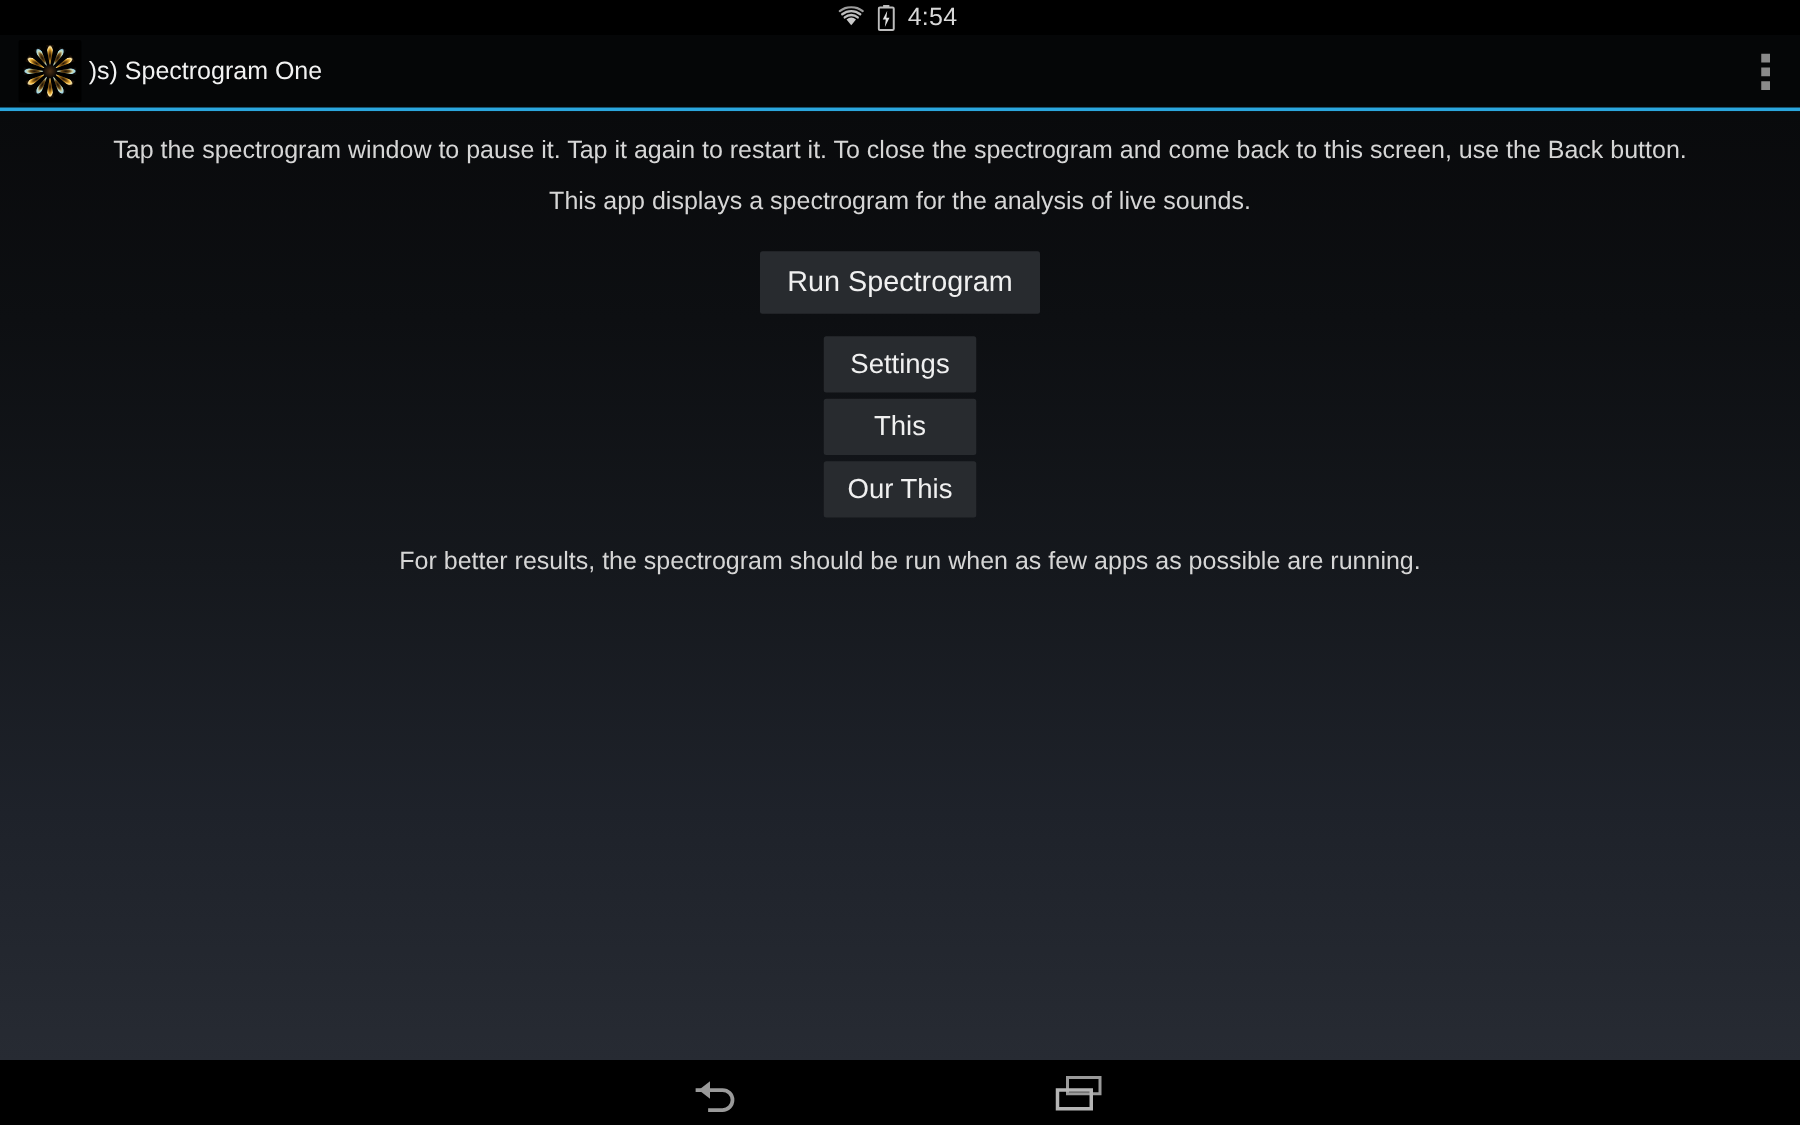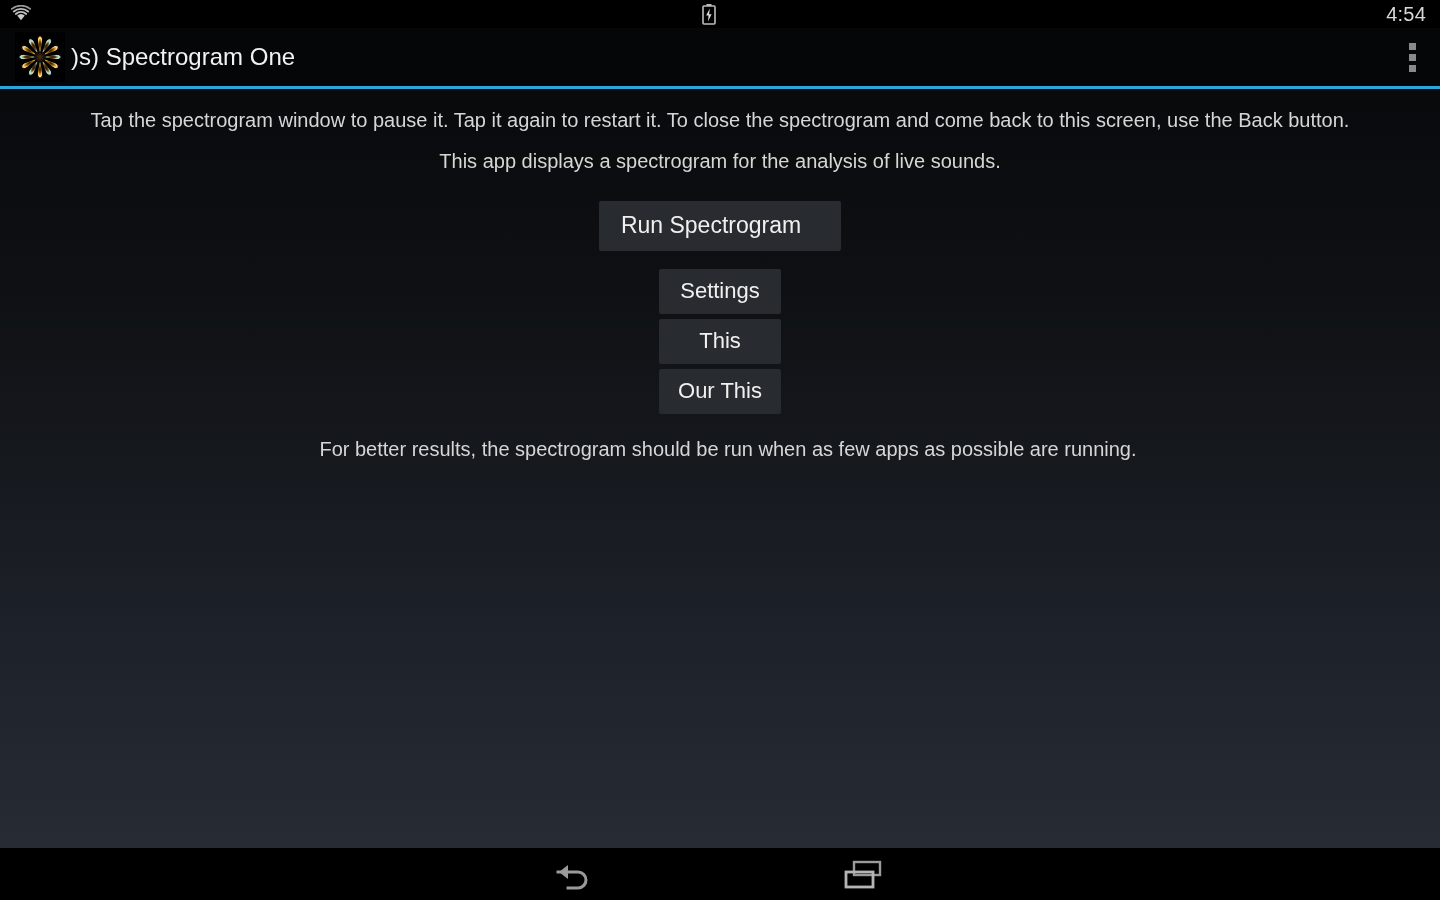--- a/index.html
+++ b/index.html
@@ -7,42 +7,42 @@
     width:1440px; height:900px;
     background:#000;
     font-family:"Liberation Sans", sans-serif;
     overflow:hidden;
   }
 
   
   #status-bar{
     position:absolute; top:0; left:0; width:1440px; height:28px;
     background:#000;
-    display:flex; align-items:center; justify-content:space-between;
+    display:flex; align-items:center; justify-content:center;
     padding-right:14px;
   }
   #status-bar .icon{ display:flex; align-items:center; margin-left:10px; }
   #status-clock{
     color:#d8d8d8; font-size:20px; margin-left:10px;
     font-family:"Liberation Sans", sans-serif; letter-spacing:.2px;
   }
 
   
   #action-bar{
     position:absolute; top:28px; left:0; width:1440px; height:58px;
     background:#050607;
     display:flex; align-items:center;
   }
   #app-icon{
     width:50px; height:50px; margin-left:15px; flex:0 0 auto;
     border-radius:2px; overflow:hidden; background:#000;
     position:relative;
   }
   #app-title{
-    color:#f2f2f2; font-size:24px; margin-left:6px;
+    color:#f2f2f2; font-size:20px; margin-left:6px;
     white-space:nowrap;
   }
   #overflow-menu{
     position:absolute; right:0; top:0; width:56px; height:58px;
     display:flex; flex-direction:column; align-items:center; justify-content:center;
     cursor:pointer;
   }
   #overflow-menu span{
     display:block; width:7px; height:7px; background:#8a8a8a; margin:2px 0;
   }
@@ -69,21 +69,21 @@
     color:#f0f0f0;
     border:none;
     font-family:"Liberation Sans", sans-serif;
     cursor:pointer;
     border-radius:2px;
     line-height:1;
   }
   #run-spectrogram-button{
     margin-top:28px;
     font-size:23px;
-    padding:13px 40px 14px 22px;
+    padding:13px 22px 14px 22px;
   }
   #secondary-row{
     margin-top:18px;
     display:flex; gap:5px;flex-direction:column;
   }
   #secondary-row .btn{
     font-size:22px;
     padding:11px 19px 12px 19px;
   }
   #desc-3{ margin-top:24px;margin-left:16px; }

